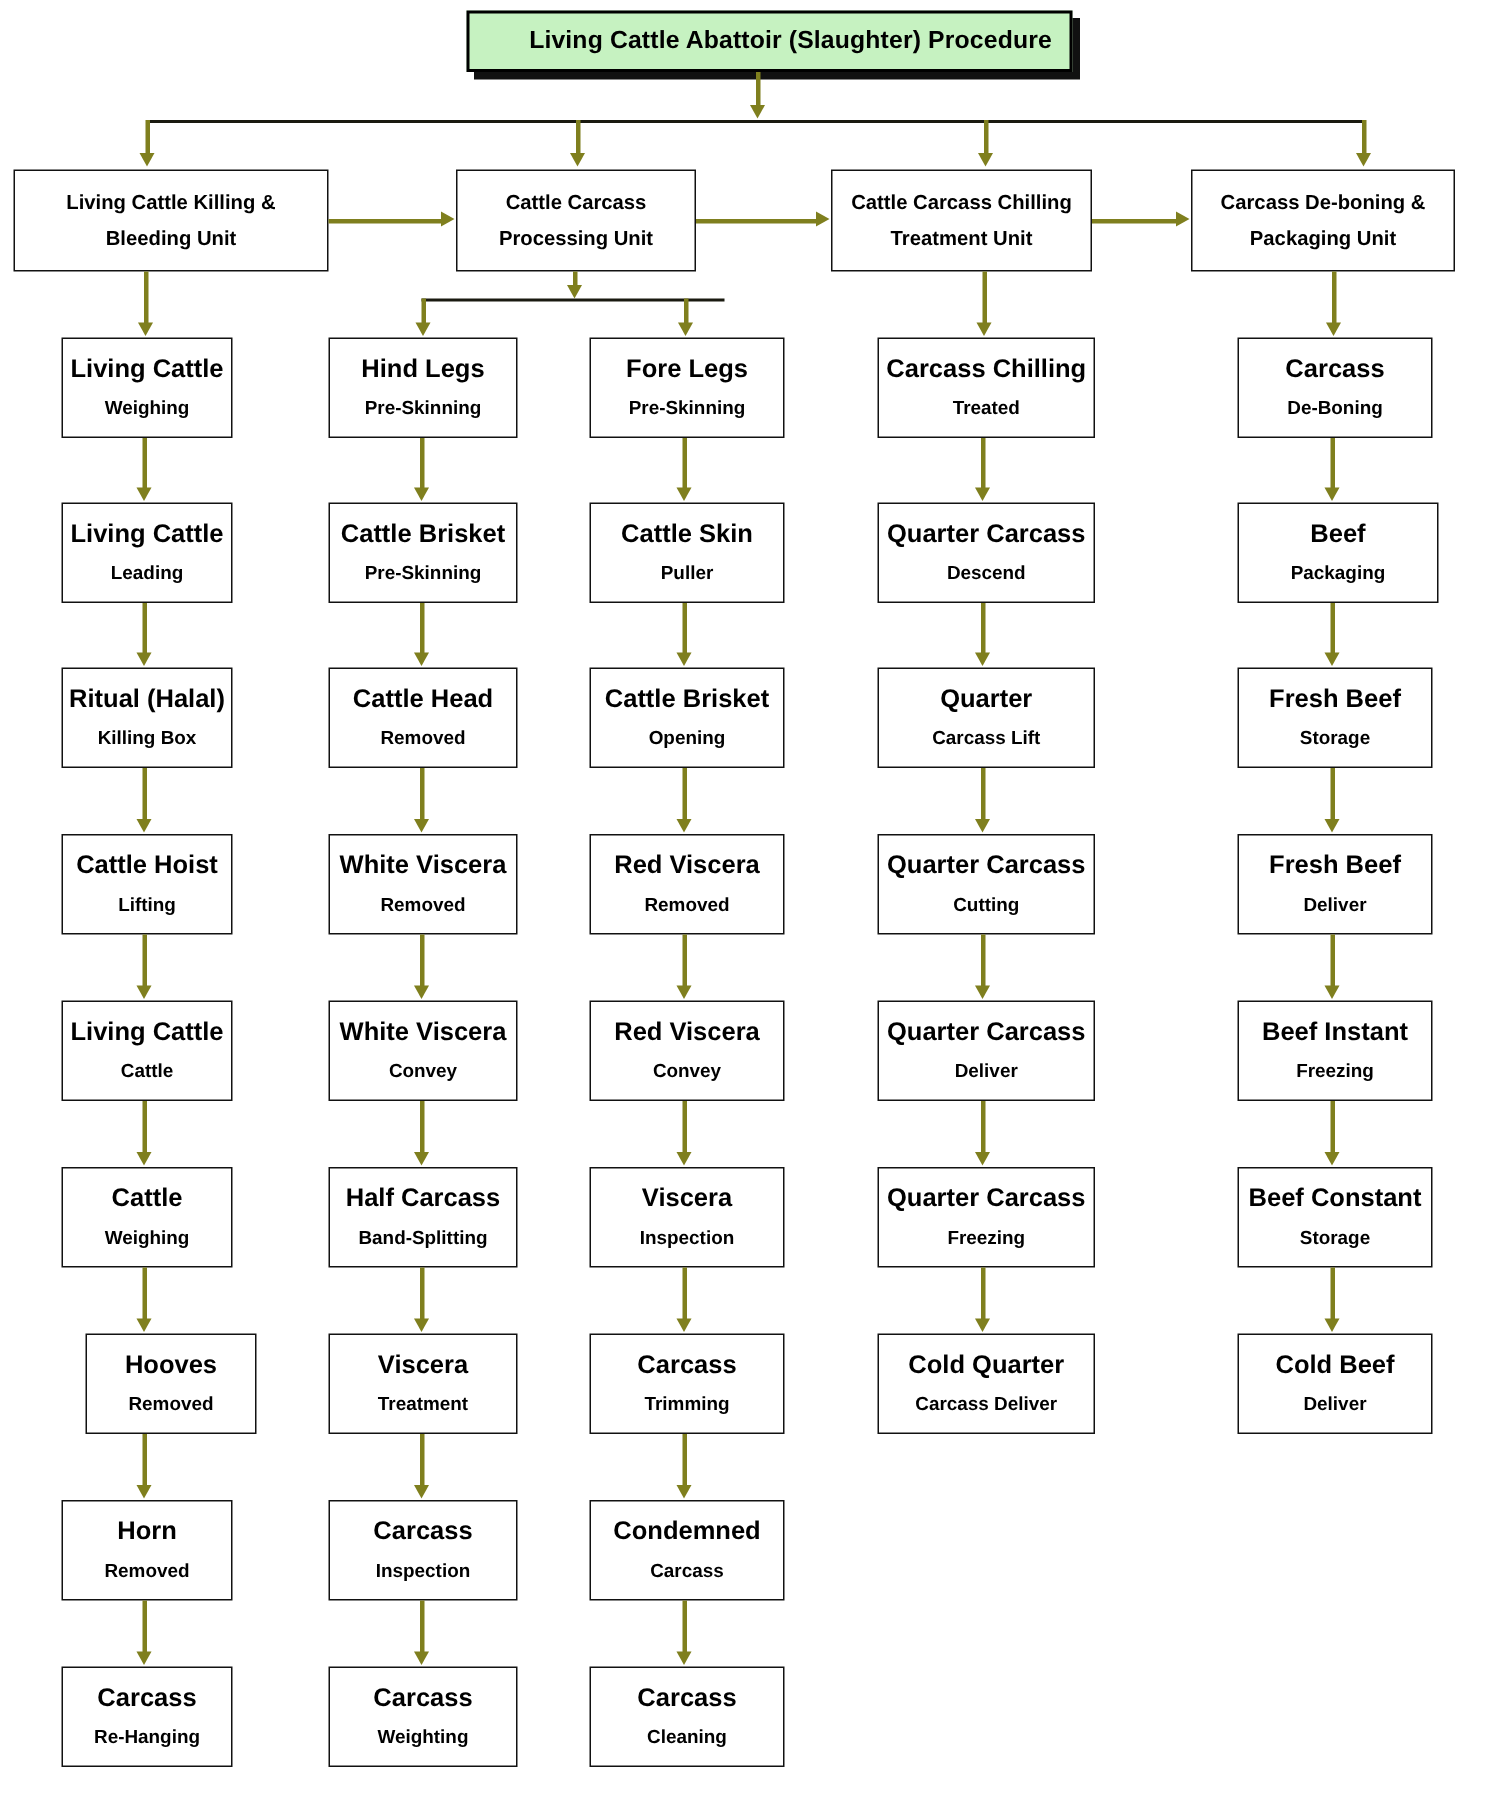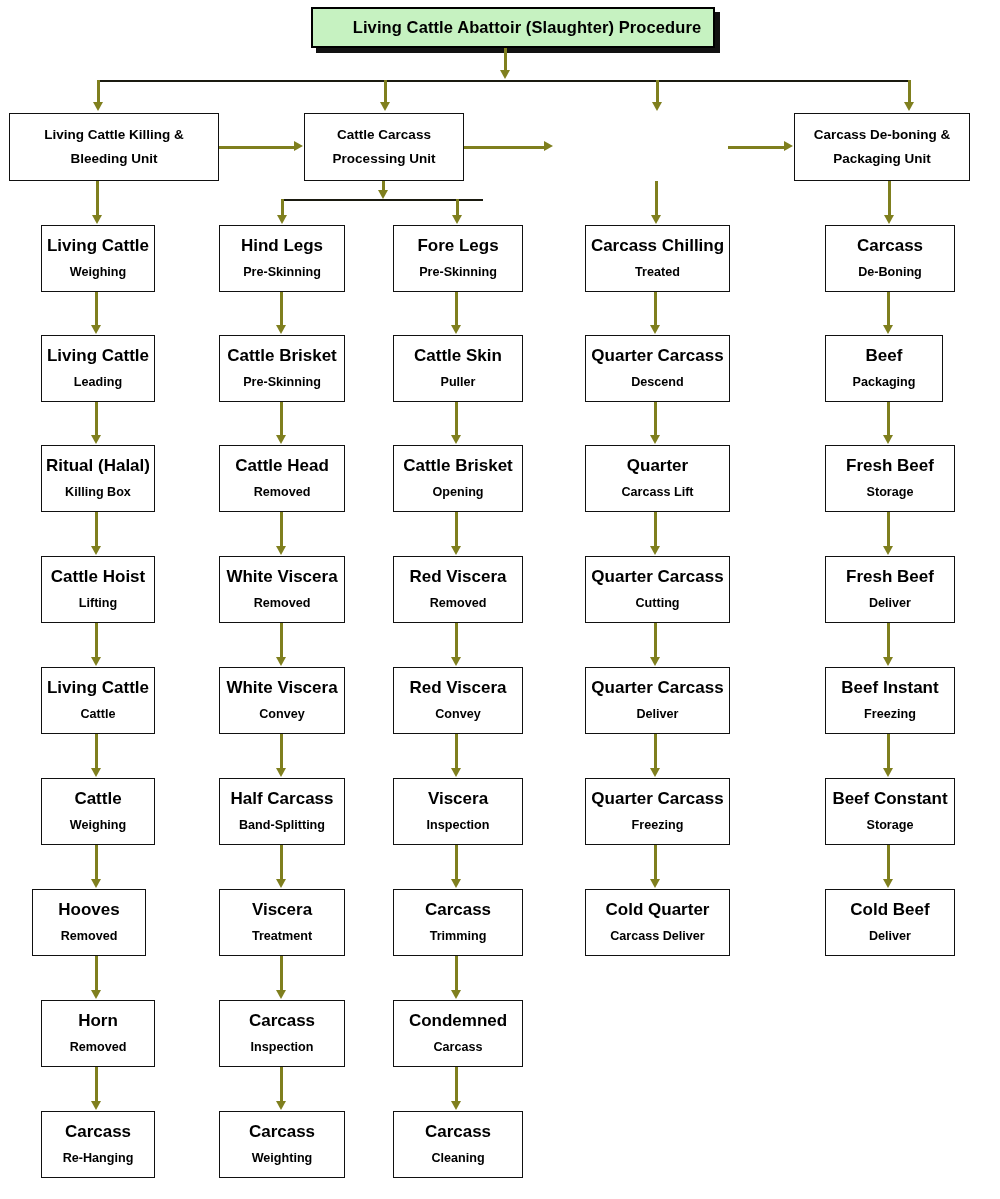--- a/index.html
+++ b/index.html
@@ -137,20 +137,24 @@
   <div class="node unit" style="left:304px; top:113px; width:160px; height:68px;">
     <div class="l1">Cattle Carcass</div>
     <div class="l2">Processing Unit</div>
   </div>
 
   <div class="node unit" style="left:9px; top:113px; width:210px; height:68px;">
     <div class="l1">Living Cattle Killing &amp;</div>
     <div class="l2">Bleeding Unit</div>
   </div>
 
+  <div class="node unit" style="left:554px; top:113px; width:174px; height:68px;">
+    <div class="l1">Cattle Carcass Chilling</div>
+    <div class="l2">Treatment Unit</div>
+  </div>
 
   <div class="node unit" style="left:794px; top:113px; width:176px; height:68px;">
     <div class="l1">Carcass De-boning &amp;</div>
     <div class="l2">Packaging Unit</div>
   </div>
 
   <div class="hline" style="left:219px; top:146px; width:76px;"></div>
   <div class="arrow-right" style="left:294px; top:141px;"></div>
 
   <div class="hline" style="left:464px; top:146px; width:81px;"></div>
@@ -206,21 +210,21 @@
         <div class="l2">Cattle</div>
       </div>
       <div class="vline" style="left: 95px; top: 734px; height: 35px;"></div>
       <div class="arrow-down" style="left: 91px; top: 768px;"></div>
       <div class="node proc" style="left: 41px; top: 778px; width: 114px; height: 67px;">
         <div class="l1">Cattle</div>
         <div class="l2">Weighing</div>
       </div>
       <div class="vline" style="left: 95px; top: 845px; height: 35px;"></div>
       <div class="arrow-down" style="left: 91px; top: 879px;"></div>
-      <div class="node proc" style="left: 32px; top: 889px; width: 114px; height: 67px;">
+      <div class="node proc" style="left: 57px; top: 889px; width: 114px; height: 67px;">
         <div class="l1">Hooves</div>
         <div class="l2">Removed</div>
       </div>
       <div class="vline" style="left: 95px; top: 956px; height: 35px;"></div>
       <div class="arrow-down" style="left: 91px; top: 990px;"></div>
       <div class="node proc" style="left: 41px; top: 1000px; width: 114px; height: 67px;">
         <div class="l1">Horn</div>
         <div class="l2">Removed</div>
       </div>
       <div class="vline" style="left: 95px; top: 1067px; height: 35px;"></div>
@@ -372,21 +376,21 @@
       <div class="node proc" style="left: 585px; top: 889px; width: 145px; height: 67px;">
         <div class="l1">Cold Quarter</div>
         <div class="l2">Carcass Deliver</div>
       </div>
       <div class="node proc" style="left: 825px; top: 225px; width: 130px; height: 67px;">
         <div class="l1">Carcass</div>
         <div class="l2">De-Boning</div>
       </div>
       <div class="vline" style="left: 887px; top: 292px; height: 34px;"></div>
       <div class="arrow-down" style="left: 883px; top: 325px;"></div>
-      <div class="node proc" style="left: 825px; top: 335px; width: 118px; height: 67px;">
+      <div class="node proc" style="left: 825px; top: 335px; width: 134px; height: 67px;">
         <div class="l1">Beef</div>
         <div class="l2">Packaging</div>
       </div>
       <div class="vline" style="left: 887px; top: 402px; height: 34px;"></div>
       <div class="arrow-down" style="left: 883px; top: 435px;"></div>
       <div class="node proc" style="left: 825px; top: 445px; width: 130px; height: 67px;">
         <div class="l1">Fresh Beef</div>
         <div class="l2">Storage</div>
       </div>
       <div class="vline" style="left: 887px; top: 512px; height: 35px;"></div>

